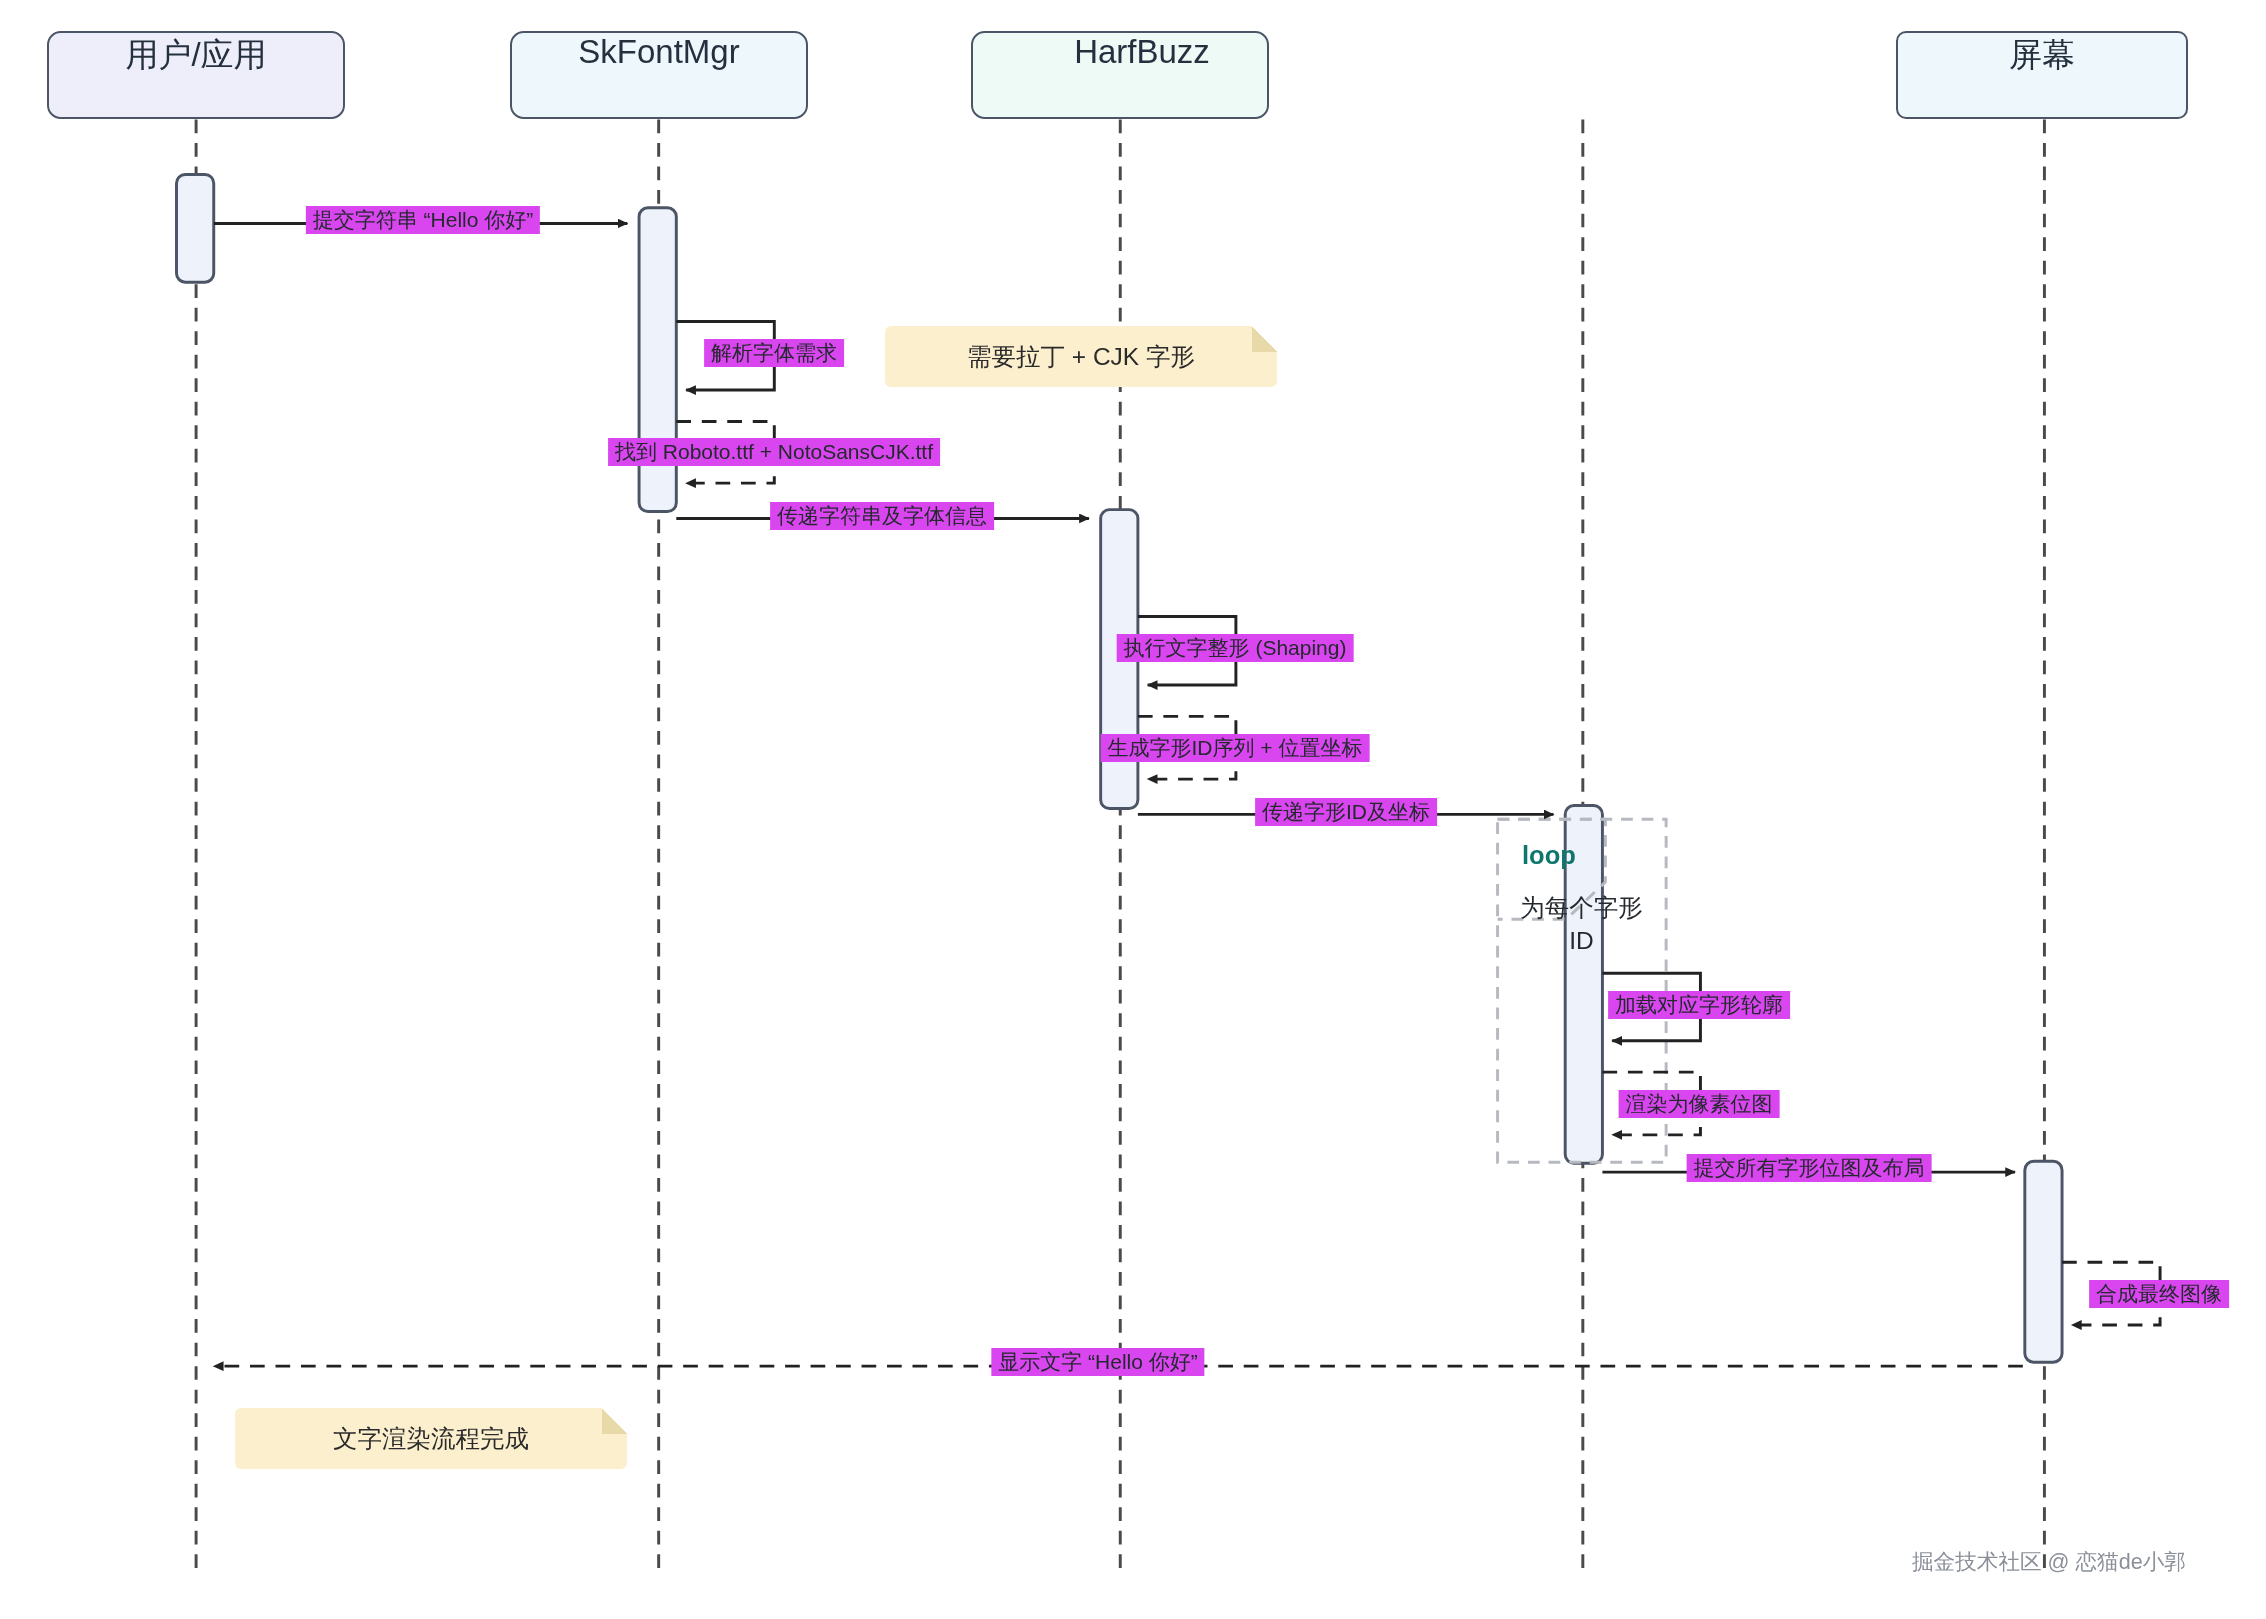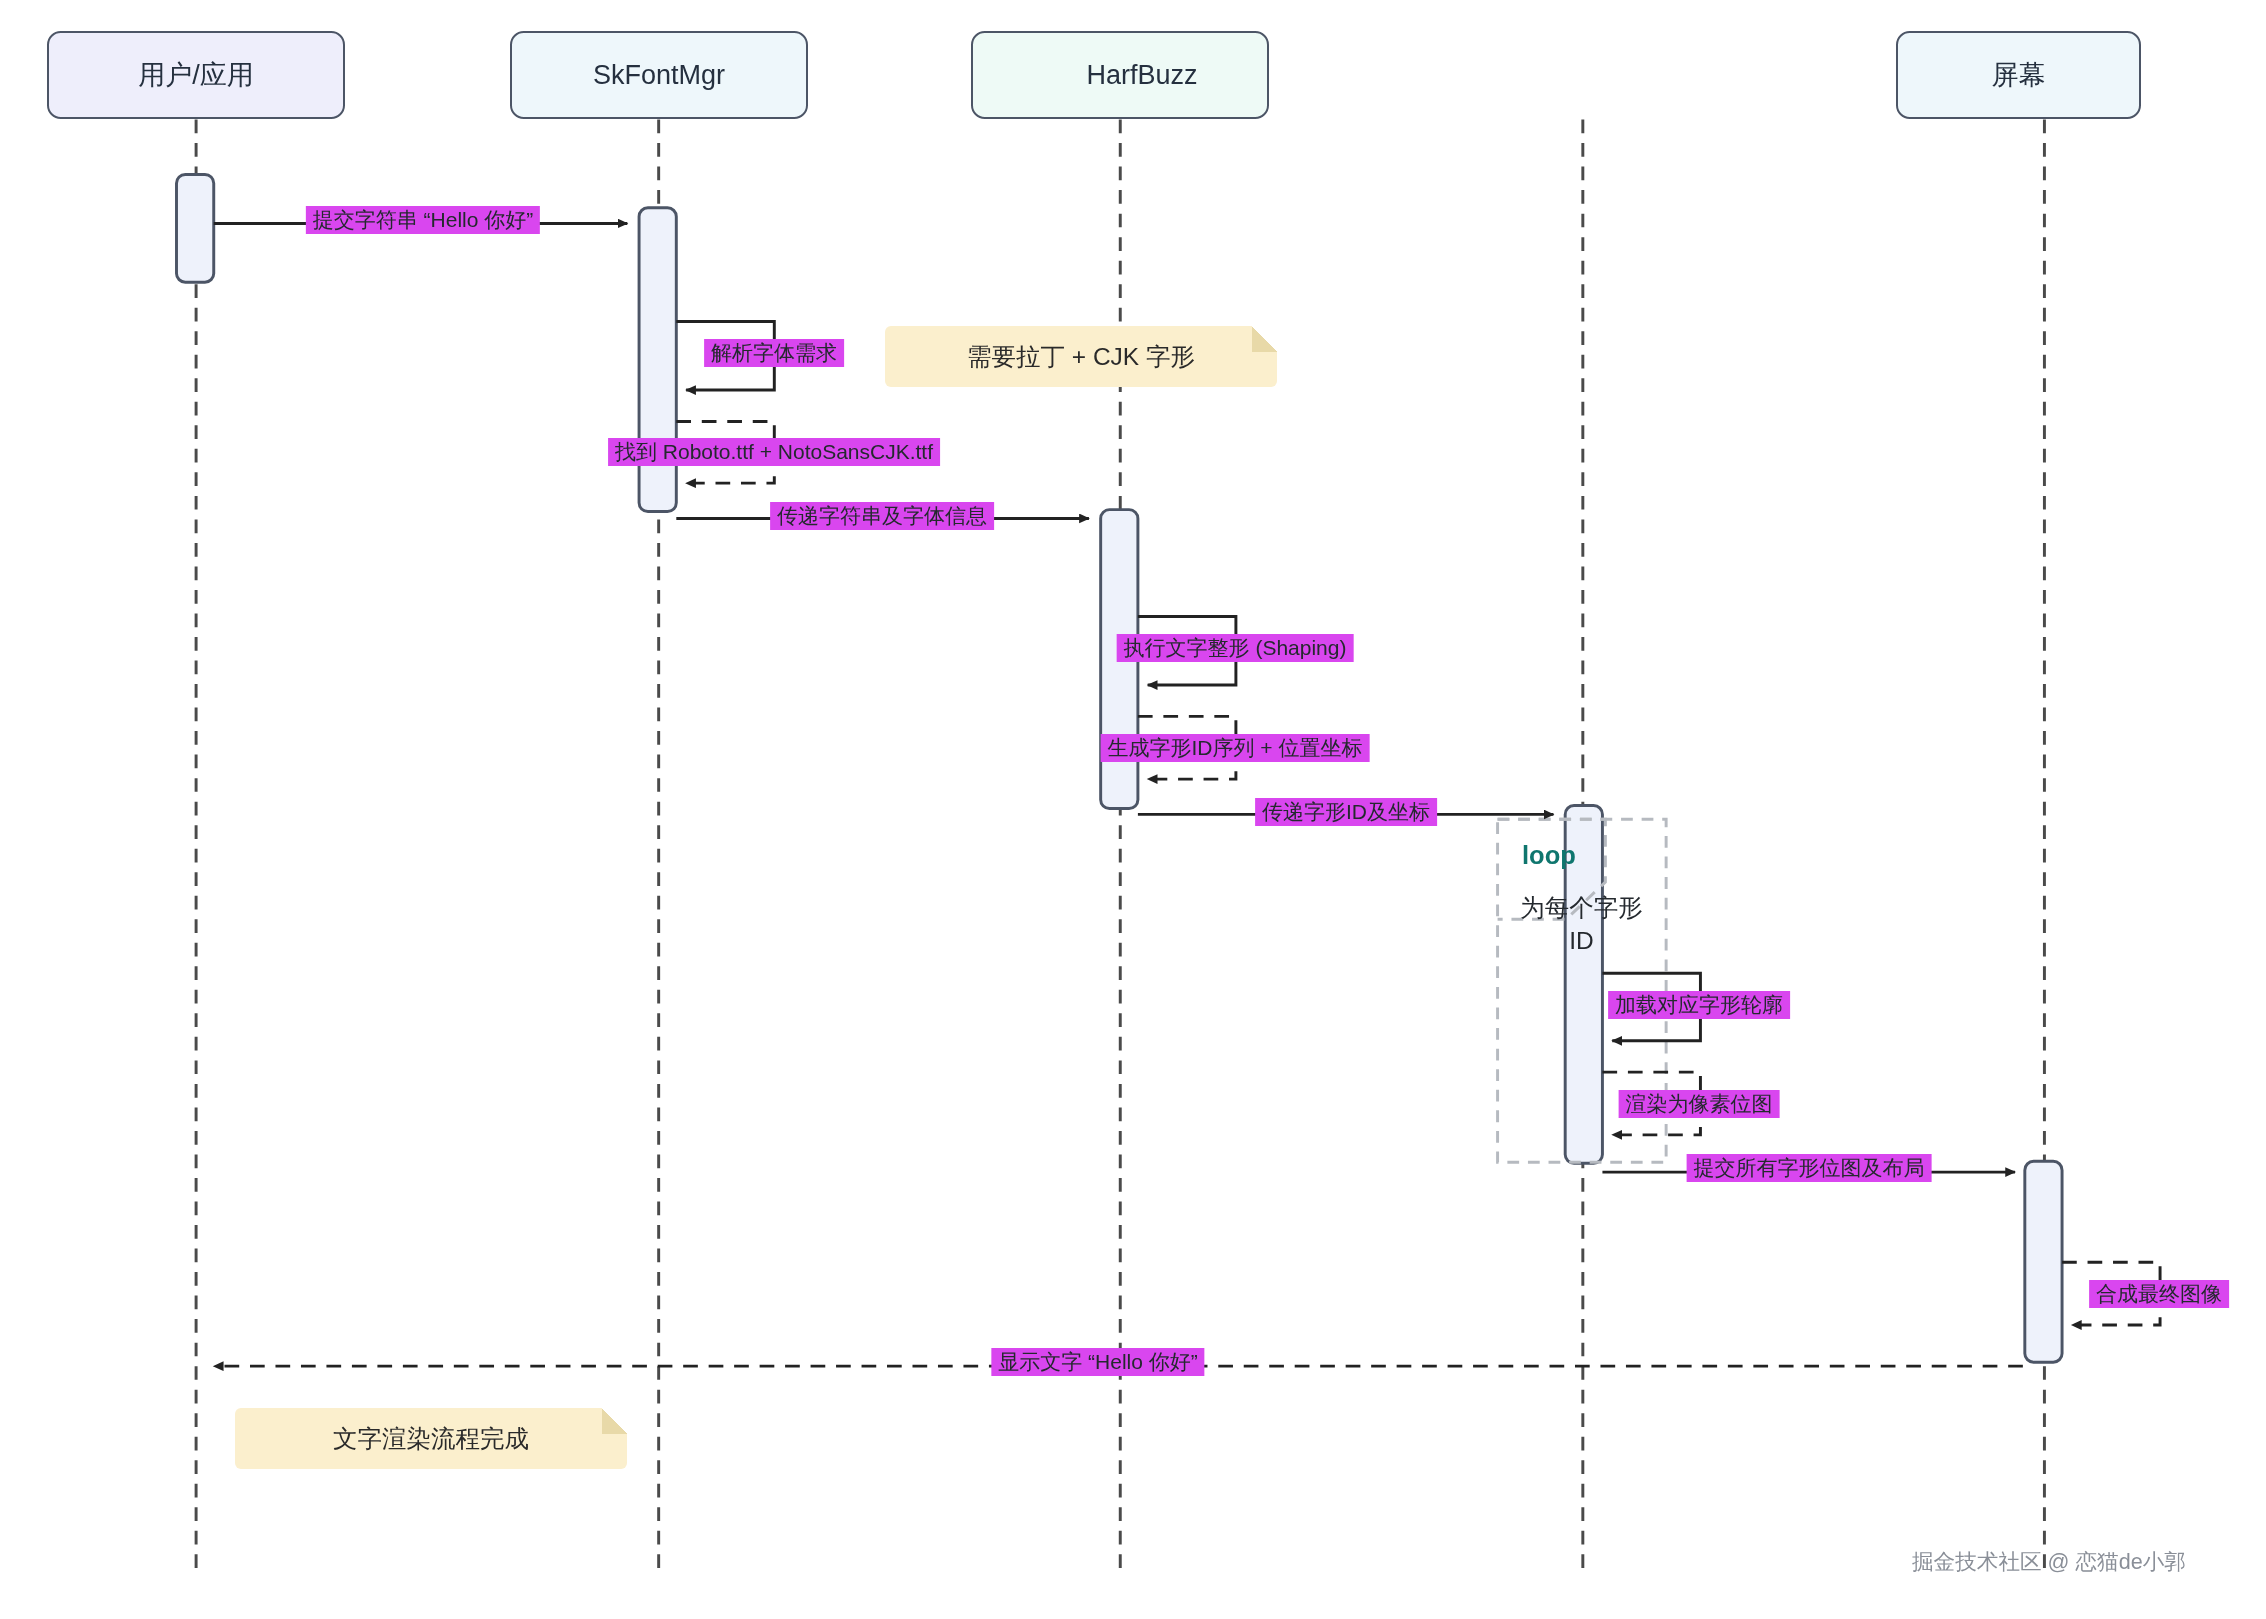--- a/index.html
+++ b/index.html
@@ -1,21 +1,21 @@
 <!DOCTYPE html>
 <html><head>
 <meta charset="utf-8">
 <style>
   html,body{margin:0;padding:0;background:#ffffff;}
   body{width:2266px;height:1619px;font-family:"Liberation Sans","DejaVu Sans",sans-serif;}
   #stage{position:relative;width:2266px;height:1619px;overflow:hidden;background:#fff;}
   svg.diagram{position:absolute;left:0;top:0;width:2266px;height:1619px;}
   .p-box{position:absolute;border:2px solid #4c5566;border-radius:13.7px;
-         display:flex;align-items:center;justify-content:center;
-         font-size:27px;color:#25303f;box-sizing:border-box;}
+         display:flex;align-items:flex-start;justify-content:center;
+         font-size:33px;color:#25303f;box-sizing:border-box;}
   .p-lav{background:#eeeefb;}
   .p-grn{background:#eefaf6;padding-left:44px;}
   .p-blu{background:#eef7fb;}
   .msg-label{position:absolute;font-size:21px;color:#24292e;white-space:nowrap;
              background:#d946ef;padding:0 6.9px;transform:translate(-50%,-50%);}
   .note{position:absolute;background:#fbefcd;color:#2a2a2a;font-size:24.5px;
         display:flex;align-items:center;justify-content:center;
         border-radius:5.9px;box-sizing:border-box;}
   .note::after{content:"";position:absolute;right:0;top:0;width:25.5px;height:25.5px;
         background:linear-gradient(225deg,#ffffff 0 50%,#e8d9a8 50% 100%);}
@@ -111,21 +111,21 @@
 
   <div class="p-box p-lav" style="left:47px;top:31px;width:298px;height:88px;">
     <span>用户/应用</span>
   </div>
   <div class="p-box p-blu" style="left:510px;top:31px;width:298px;height:88px;">
     <span>SkFontMgr</span>
   </div>
   <div class="p-box p-grn" style="left:971px;top:31px;width:298px;height:88px;">
     <span>HarfBuzz</span>
   </div>
-  <div class="p-box p-blu" style="left:1896px;top:31px;width:245px;height:88px;">
+  <div class="p-box p-blu" style="left:1896px;top:31px;width:292px;height:88px;border-radius:10px;">
     <span>屏幕</span>
   </div>
 
   <div class="msg-label" style="left:423px;top:220px;">提交字符串 “Hello 你好”</div>
   <div class="msg-label" style="left:774px;top:353px;">解析字体需求</div>
   <div class="msg-label" style="left:774px;top:452px;">找到 Roboto.ttf + NotoSansCJK.ttf</div>
   <div class="msg-label" style="left:882px;top:516px;">传递字符串及字体信息</div>
   <div class="msg-label" style="left:1235px;top:648px;">执行文字整形 (Shaping)</div>
   <div class="msg-label" style="left:1235px;top:748px;">生成字形ID序列 + 位置坐标</div>
   <div class="msg-label" style="left:1346px;top:812px;">传递字形ID及坐标</div>

